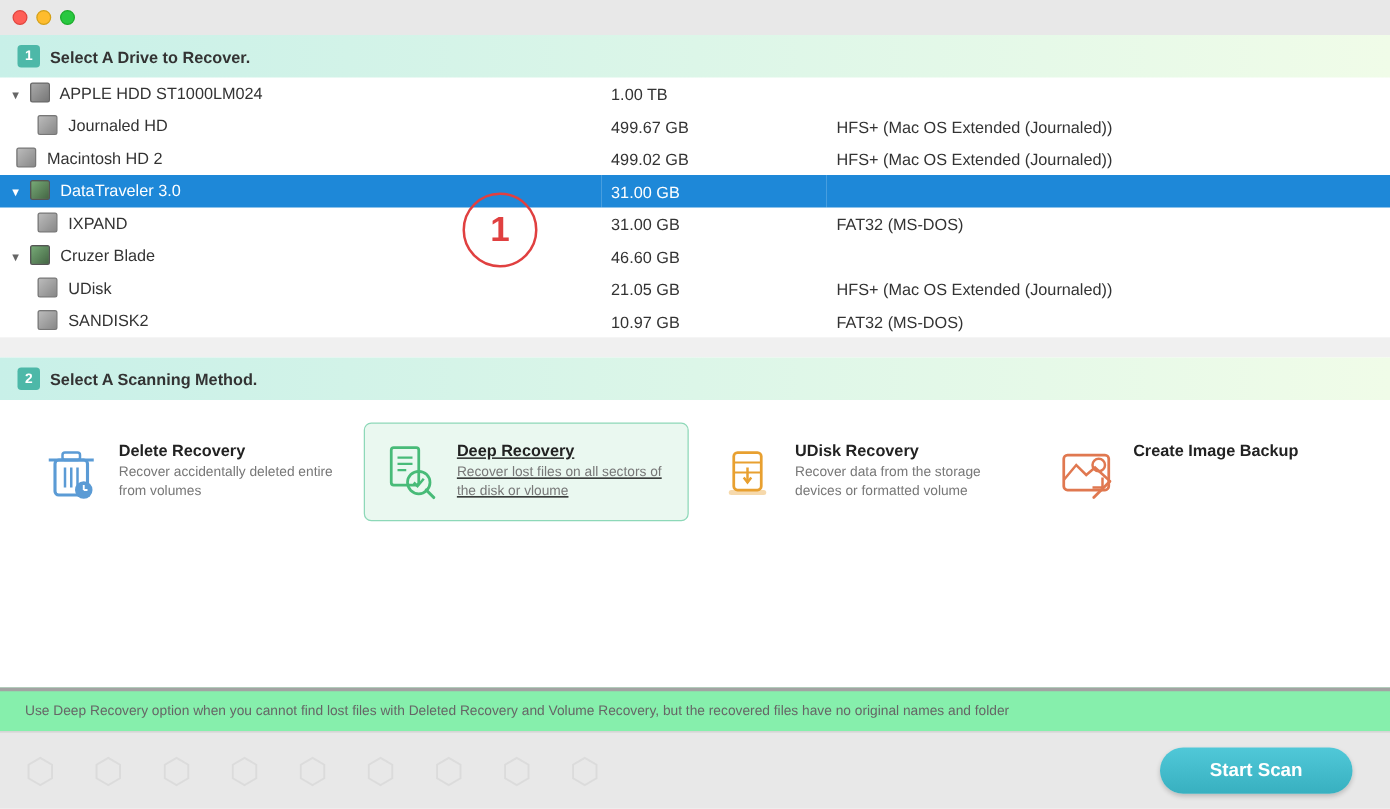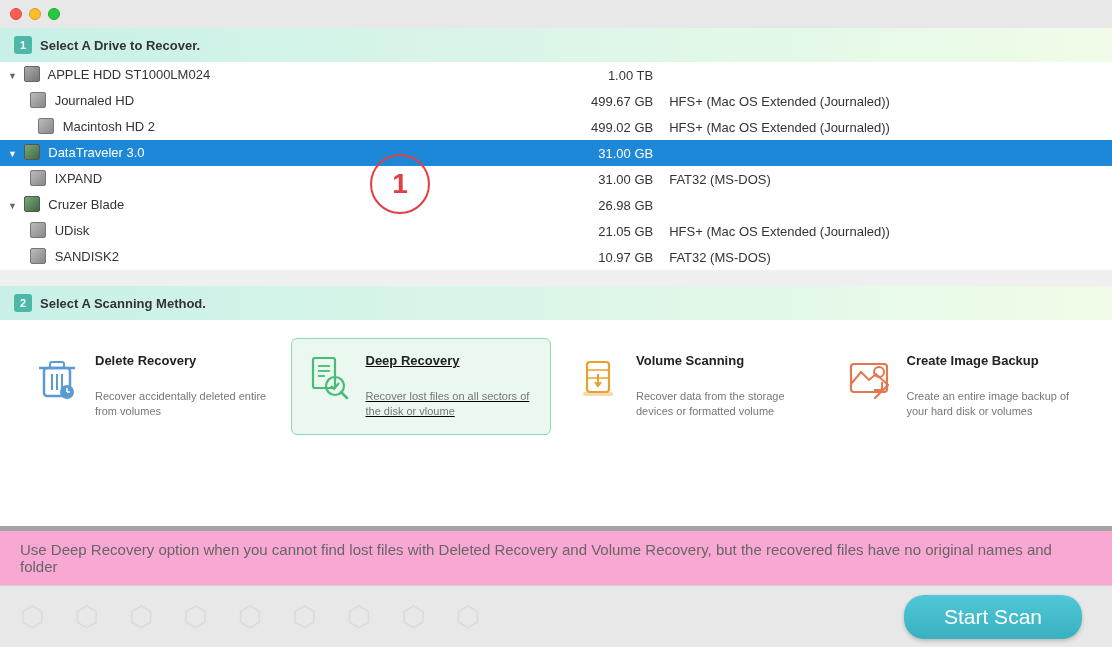--- a/index.html
+++ b/index.html
@@ -85,21 +85,21 @@
       color: #333;
       vertical-align: middle;
     }
     .drive-table tr.selected td {
       color: white;
     }
     .drive-indent1 td:first-child {
       padding-left: 30px;
     }
     .col-name { width: 320px; }
-    .col-size { width: 120px; text-align: right; }
+    .col-size { width: 120px; }
     .col-fs { width: 300px; }
 
     
     .drive-icon {
       display: inline-block;
       width: 16px;
       height: 16px;
       margin-right: 5px;
       vertical-align: middle;
       position: relative;
@@ -181,55 +181,55 @@
       height: 48px;
       flex-shrink: 0;
       display: flex;
       align-items: center;
       justify-content: center;
     }
     .card-text h3 {
       font-size: 13px;
       font-weight: 600;
       color: #222;
-      margin-bottom: 21px;
+      margin-bottom: 3px;
     }
     .card-text p {
       font-size: 11px;
       color: #777;
       line-height: 1.4;
     }
 
     
     .info-bar {
-      background: #f9a8d4;
+      background: #86efac;
       padding: 10px 20px;
-      font-size: 15px;
+      font-size: 11px;
       color: #666;
-      border-top: 5px solid #a3a3a3;
+      border-top: 3px solid #a3a3a3;
     }
 
     
     .footer {
       height: 62px;
       background: #e8e8e8;
       display: flex;
       align-items: center;
       justify-content: flex-end;
       padding: 0 30px;
       border-top: 1px solid #d0d0d0;
     }
     .btn-start-scan {
       background: linear-gradient(to bottom, #50c8d8, #38b0c0);
       color: white;
       border: none;
       border-radius: 20px;
       padding: 10px 40px;
-      font-size: 21px;
-      font-weight: 400;
+      font-size: 15px;
+      font-weight: 700;
       cursor: pointer;
       box-shadow: 0 2px 4px rgba(0,0,0,0.2);
     }
 
     
     .footer-bg {
       position: relative;
       overflow: hidden;
     }
     .watermark-icons {
@@ -281,21 +281,21 @@
         <tr class="drive-indent1">
           <td class="col-name" style="padding-left:30px;">
             <span class="drive-icon icon-vol"></span>
             <span>Journaled HD</span>
           </td>
           <td class="col-size">499.67 GB</td>
           <td class="col-fs">HFS+ (Mac OS Extended (Journaled))</td>
         </tr>
 
         <tr class="drive-indent1">
-          <td class="col-name" style="padding-left:38px;">
+          <td class="col-name" style="padding-left:13px;">
             <span class="drive-icon icon-vol"></span>
             <span>Macintosh HD 2</span>
           </td>
           <td class="col-size">499.02 GB</td>
           <td class="col-fs">HFS+ (Mac OS Extended (Journaled))</td>
         </tr>
 
         <tr class="selected">
           <td class="col-name">
             <span class="chevron">▼</span>
@@ -314,21 +314,21 @@
           <td class="col-size">31.00 GB</td>
           <td class="col-fs">FAT32 (MS-DOS)</td>
         </tr>
 
         <tr>
           <td class="col-name">
             <span class="chevron">▼</span>
             <span class="drive-icon icon-usb"></span>
             <span>Cruzer Blade</span>
           </td>
-          <td class="col-size">26.98 GB</td>
+          <td class="col-size">46.60 GB</td>
           <td class="col-fs"></td>
         </tr>
 
         <tr class="drive-indent1">
           <td class="col-name" style="padding-left:30px;">
             <span class="drive-icon icon-vol"></span>
             <span>UDisk</span>
           </td>
           <td class="col-size">21.05 GB</td>
           <td class="col-fs">HFS+ (Mac OS Extended (Journaled))</td>
@@ -411,42 +411,41 @@
             <line x1="12" y1="16" x2="34" y2="16" stroke="#e8a030" stroke-width="1.5"></line>
             <line x1="12" y1="24" x2="34" y2="24" stroke="#e8a030" stroke-width="1.5"></line>
 
             <polyline points="20,28 23,32 26,28" fill="none" stroke="#e8a030" stroke-width="2"></polyline>
             <line x1="23" y1="20" x2="23" y2="32" stroke="#e8a030" stroke-width="2"></line>
 
             <rect x="8" y="38" width="30" height="4" rx="2" fill="#e8a030" opacity="0.4"></rect>
           </svg>
         </div>
         <div class="card-text">
-          <h3>Volume Scanning</h3>
+          <h3>UDisk Recovery</h3>
           <p>Recover data from the storage devices or formatted volume</p>
         </div>
       </div>
 
       <div class="scan-card">
         <div class="card-icon">
           <svg width="46" height="46" viewBox="0 0 46 46">
 
             <rect x="5" y="10" width="36" height="28" rx="3" fill="none" stroke="#e07850" stroke-width="2.2"></rect>
 
             <polyline points="5,30 15,18 23,26 30,20 41,30" fill="none" stroke="#e07850" stroke-width="2"></polyline>
 
             <circle cx="33" cy="18" r="5" fill="none" stroke="#e07850" stroke-width="2"></circle>
 
             <polyline points="28,36 36,36 36,28" fill="none" stroke="#e07850" stroke-width="2"></polyline>
             <line x1="29" y1="44" x2="42" y2="31" stroke="#e07850" stroke-width="2.2" stroke-linecap="round"></line>
           </svg>
         </div>
         <div class="card-text">
           <h3>Create Image Backup</h3>
-          <p>Create an entire image backup of your hard disk or volumes</p>
         </div>
       </div>
 
     </div>
   </div>
 
   <div class="info-bar">
     <span>Use Deep Recovery option when you cannot find lost files with Deleted Recovery and Volume Recovery, but the recovered files have no original names and folder</span>
   </div>
 

